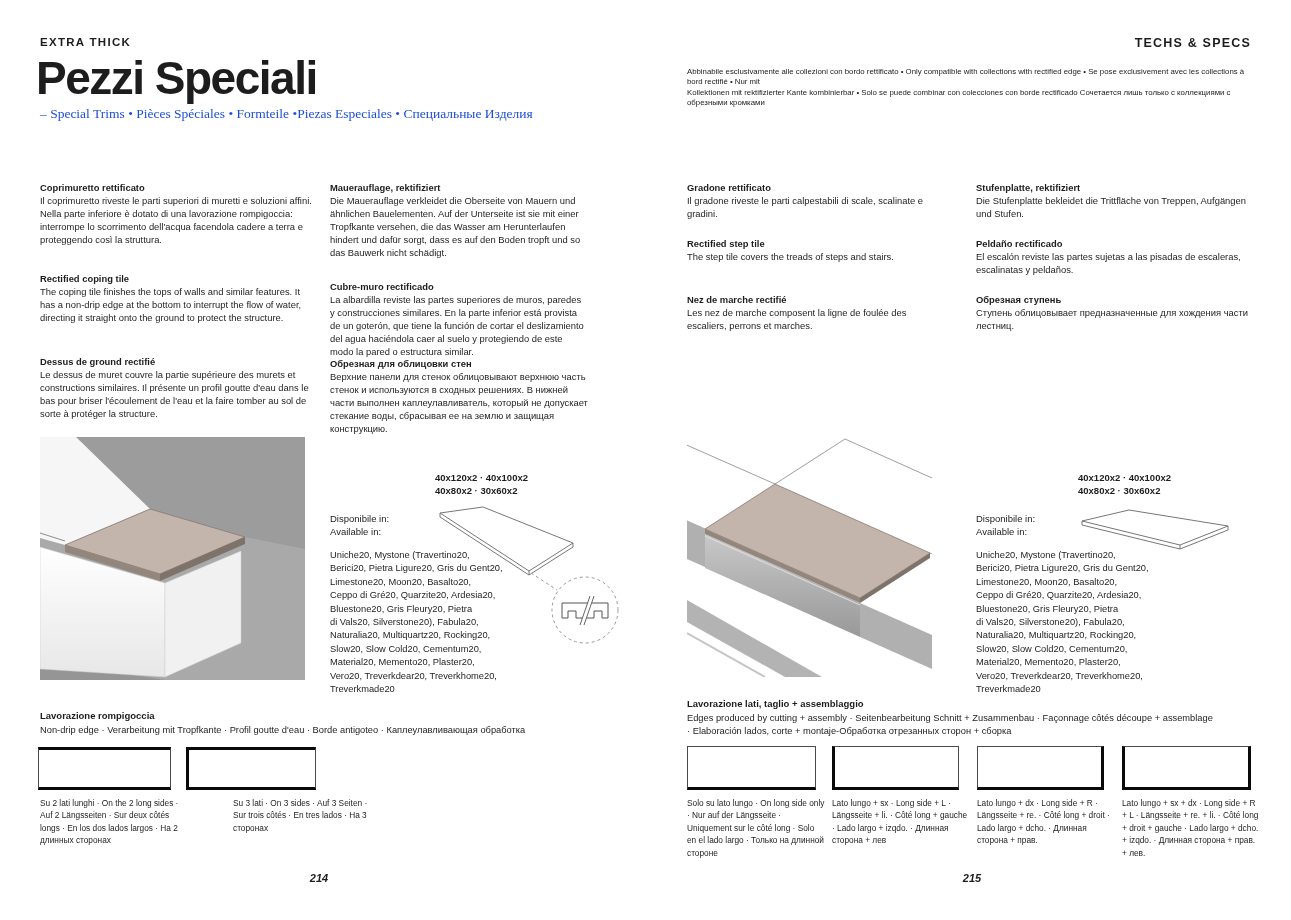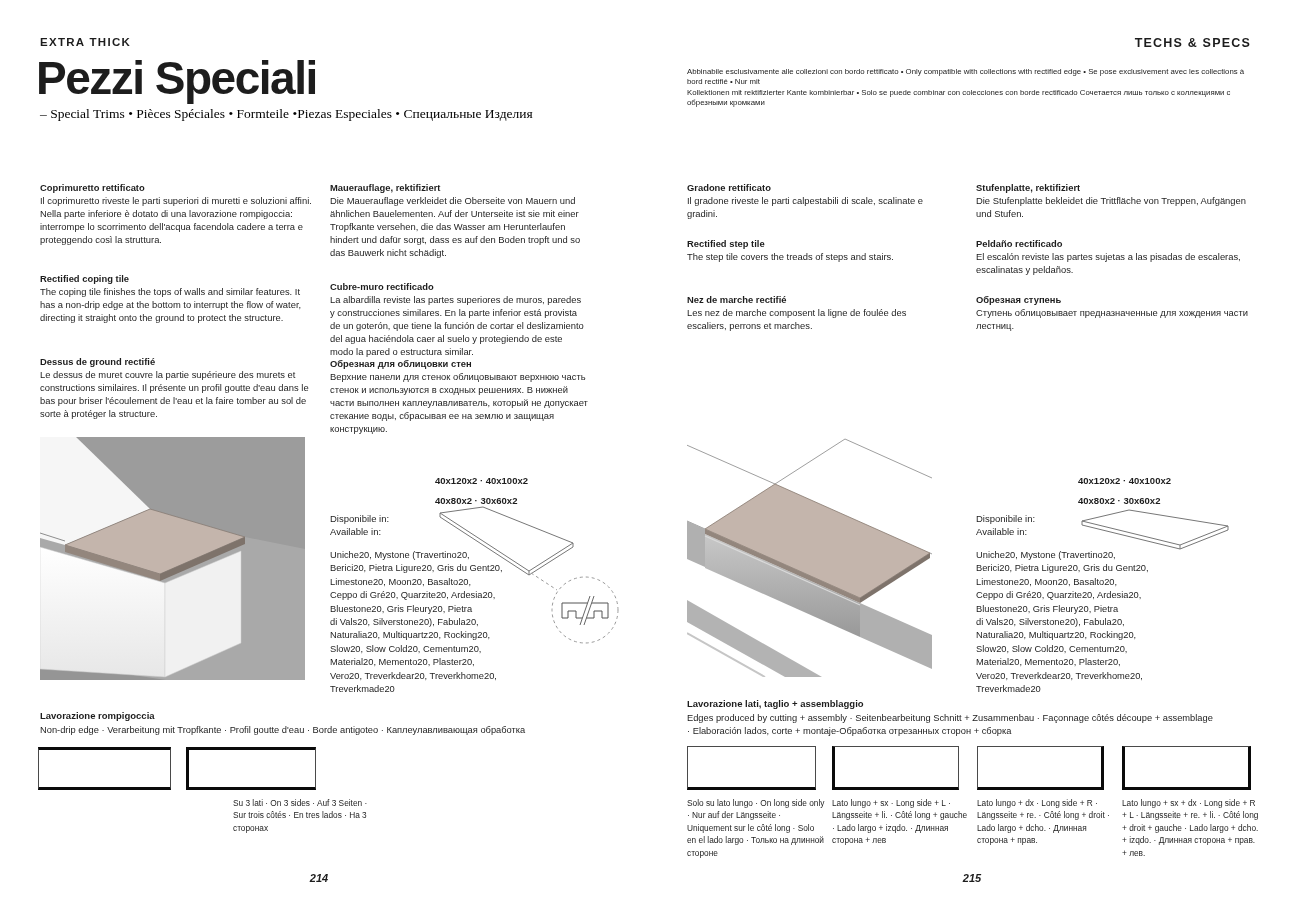--- a/index.html
+++ b/index.html
@@ -2,28 +2,28 @@
 <html><head>
 <meta charset="utf-8">
 <style>
   html,body{margin:0;padding:0;background:#e8e8e8;}
   .spread{position:relative;width:1291px;height:920px;background:#ffffff;
           font-family:"Liberation Sans","DejaVu Sans",sans-serif;color:#1d1d1d;overflow:hidden;}
   .abs{position:absolute;}
   .pre{white-space:pre-line;}
   .collection{font-size:11.5px;font-weight:bold;letter-spacing:1.3px;}
   .title{font-size:46px;font-weight:bold;letter-spacing:-1.5px;line-height:48px;}
-  .subtitle{font-family:"Liberation Serif","DejaVu Serif",serif;font-size:13.5px;color:#000000;}
+  .subtitle{font-family:"Liberation Serif","DejaVu Serif",serif;font-size:13.5px;color:#1d4ed8;}
   .section-label{font-size:12.5px;font-weight:bold;letter-spacing:1.2px;}
   .note{font-size:7.8px;line-height:10.4px;color:#222;}
   .col{width:272px;}
   .dblock{position:absolute;left:0;width:100%;}
   .dtitle{font-size:9.4px;line-height:13px;font-weight:bold;}
   .dbody{font-size:9.4px;line-height:13px;}
-  .sizes{font-size:9.5px;line-height:20px;font-weight:bold;}
+  .sizes{font-size:9.5px;line-height:13px;font-weight:bold;}
   .avail-label{font-size:9.5px;line-height:13px;}
   .avail-list{font-size:9.3px;line-height:13.4px;}
   .sec-title{font-size:9.5px;font-weight:bold;line-height:12px;}
   .sec-sub{font-size:9.3px;line-height:12.6px;}
   .cap{font-size:8.3px;line-height:12.4px;}
   .pagenum{font-size:11px;font-weight:bold;text-align:center;width:40px;font-style:italic;}
   .edge-box{position:absolute;background:#fff;box-sizing:border-box;border:1px solid #4a4a4a;}
   .et{border-top:3px solid #0a0a0a !important;}
   .eb{border-bottom:3px solid #0a0a0a !important;}
   .el{border-left:3px solid #0a0a0a !important;}
@@ -200,20 +200,21 @@
 Material20, Memento20, Plaster20,
 Vero20, Treverkdear20, Treverkhome20,
 Treverkmade20</div>
 
   <div class="abs sec-title" style="left:40px;top:710px;">Lavorazione rompigoccia</div>
   <div class="abs sec-sub" style="left:40px;top:724px;width:560px;">Non-drip edge · Verarbeitung mit Tropfkante · Profil goutte d'eau · Borde antigoteo · Каплеулавливающая обработка</div>
 
   <div class="abs edge-box et eb" style="left:38px;top:747px;width:133px;height:43px;"></div>
   <div class="abs edge-box et eb el" style="left:186px;top:747px;width:130px;height:43px;"></div>
 
+  <div class="abs cap" style="left:40px;top:797px;width:142px;">Su 2 lati lunghi · On the 2 long sides · Auf 2 Längsseiten · Sur deux côtés longs · En los dos lados largos · На 2 длинных сторонах</div>
   <div class="abs cap" style="left:186px;top:797px;width:140px;margin-left:47px;">Su 3 lati · On 3 sides · Auf 3 Seiten · Sur trois côtés · En tres lados · На 3 сторонах</div>
 
   <div class="abs sec-title" style="left:687px;top:698px;">Lavorazione lati, taglio + assemblaggio</div>
   <div class="abs sec-sub pre" style="left:687px;top:712px;width:580px;">Edges produced by cutting + assembly · Seitenbearbeitung Schnitt + Zusammenbau · Façonnage côtés découpe + assemblage
 · Elaboración lados, corte + montaje-Обработка отрезанных сторон + сборка</div>
 
   <div class="abs edge-box eb" style="left:687px;top:746px;width:129px;height:44px;"></div>
   <div class="abs edge-box eb el" style="left:832px;top:746px;width:127px;height:44px;"></div>
   <div class="abs edge-box eb er" style="left:977px;top:746px;width:127px;height:44px;"></div>
   <div class="abs edge-box eb el er" style="left:1122px;top:746px;width:129px;height:44px;"></div>

